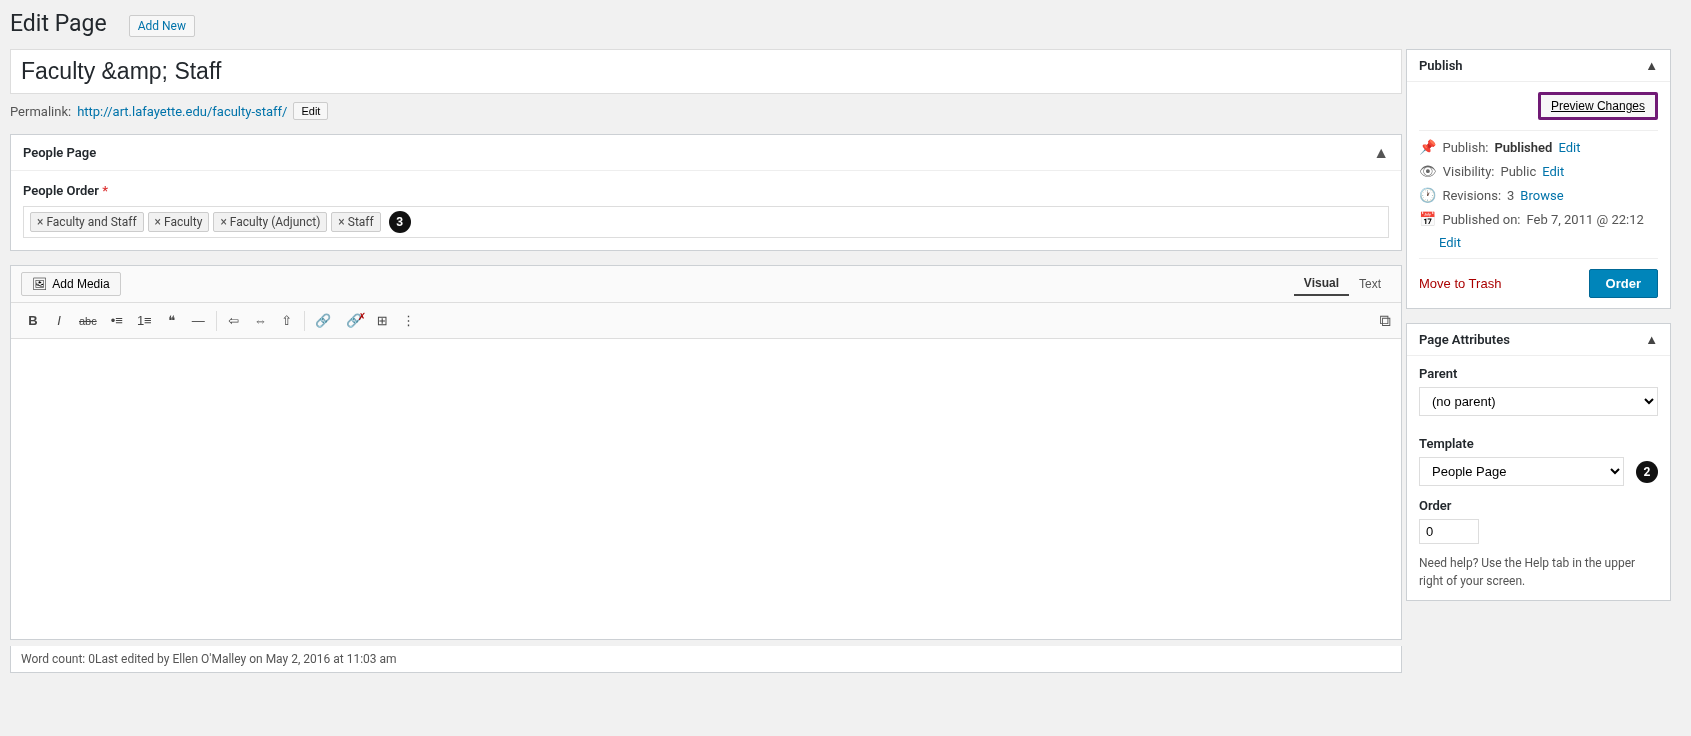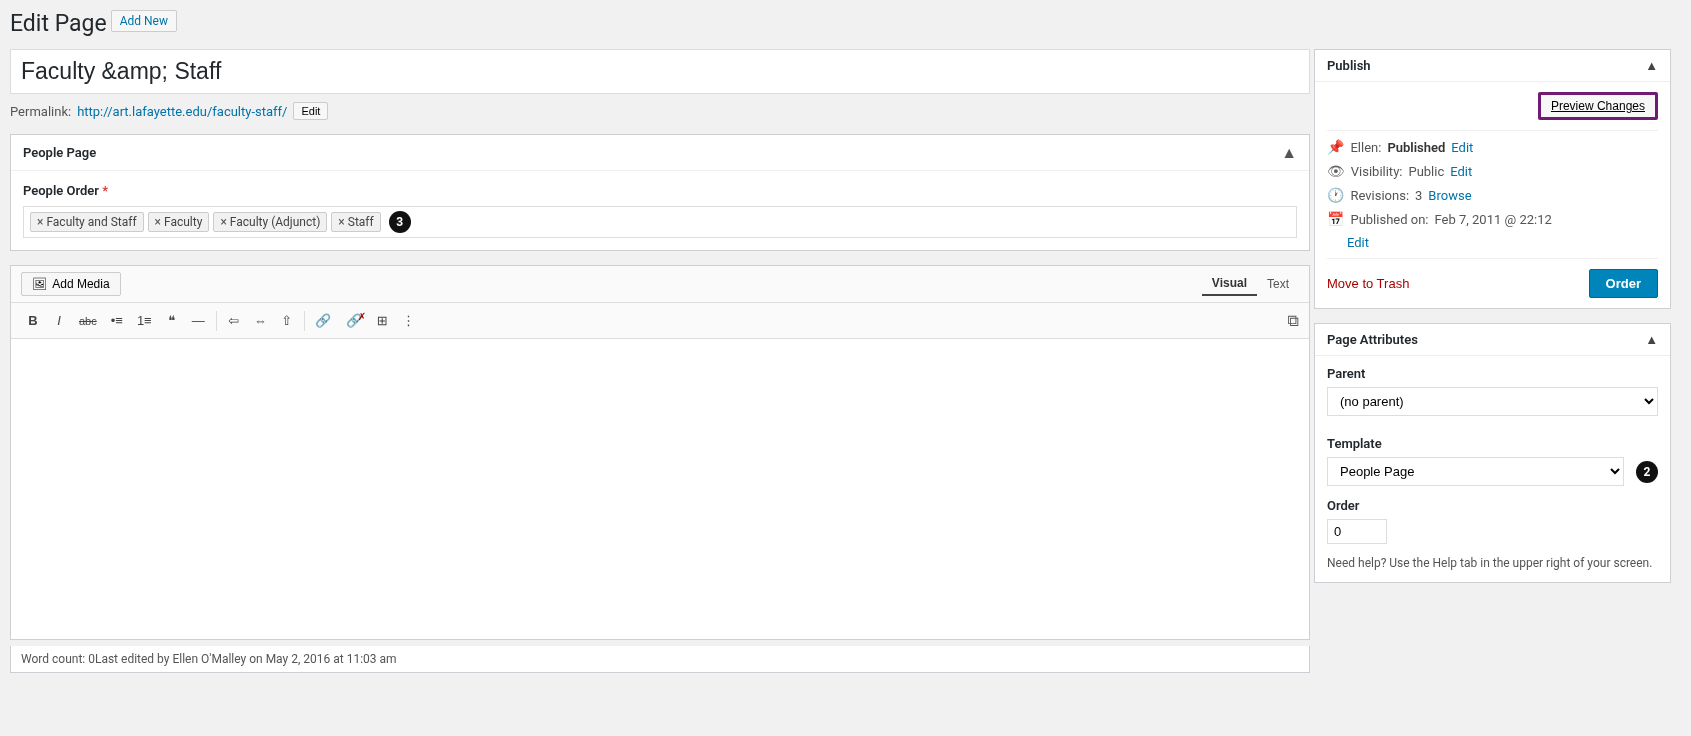--- a/index.html
+++ b/index.html
@@ -10,22 +10,22 @@
       color: #444;
     }
     .page-wrapper {
       display: flex;
       flex-direction: column;
       min-height: 736px;
       padding: 10px 20px 10px 10px;
     }
     .page-header {
       display: flex;
-      align-items: flex-start;
-      gap: 4px;
+      align-items: flex-end;
+      gap: 22px;
       margin-bottom: 12px;
     }
     .page-title {
       font-size: 23px;
       font-weight: 400;
       color: #23282d;
     }
     .add-new-btn {
       background: #f7f7f7;
       border: 1px solid #ccc;
@@ -40,21 +40,21 @@
     .main-layout {
       display: flex;
       gap: 4px;
       align-items: flex-start;
     }
     .main-content {
       flex: 1;
       min-width: 0;
     }
     .sidebar {
-      width: 357px;
+      width: 265px;
       flex-shrink: 0;
     }
 
     
     .title-input {
       width: 100%;
       font-size: 23px;
       padding: 8px 10px;
       border: 1px solid #ddd;
       background: #fff;
@@ -488,21 +488,21 @@
           <span class="sidebar-panel-title">Publish</span>
           <span>▲</span>
         </div>
         <div class="sidebar-panel-body">
           <div class="preview-changes-btn">
             <button class="preview-btn">Preview Changes</button>
           </div>
           <hr class="publish-divider">
           <div class="publish-info-row">
             <span class="icon">📌</span>
-            <span>Ellen:</span>
+            <span>Publish:</span>
             <span class="status-published">Published</span>
             <a href="#" class="publish-link">Edit</a>
           </div>
           <div class="publish-info-row">
             <span class="icon">👁</span>
             <span>Visibility:</span>
             <span>Public</span>
             <a href="#" class="publish-link">Edit</a>
           </div>
           <div class="publish-info-row">

